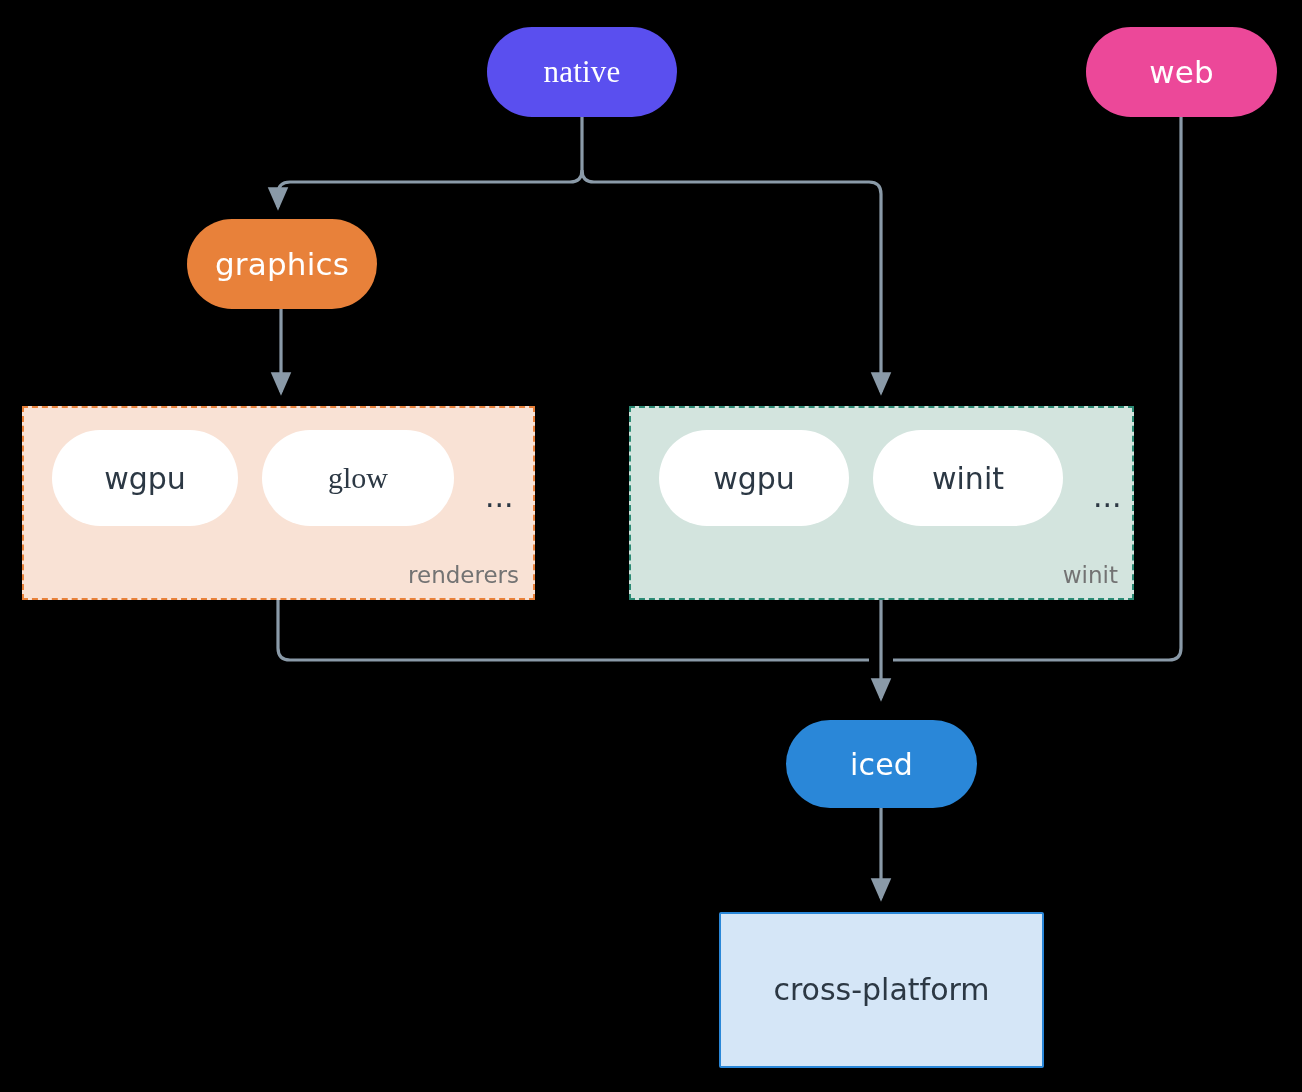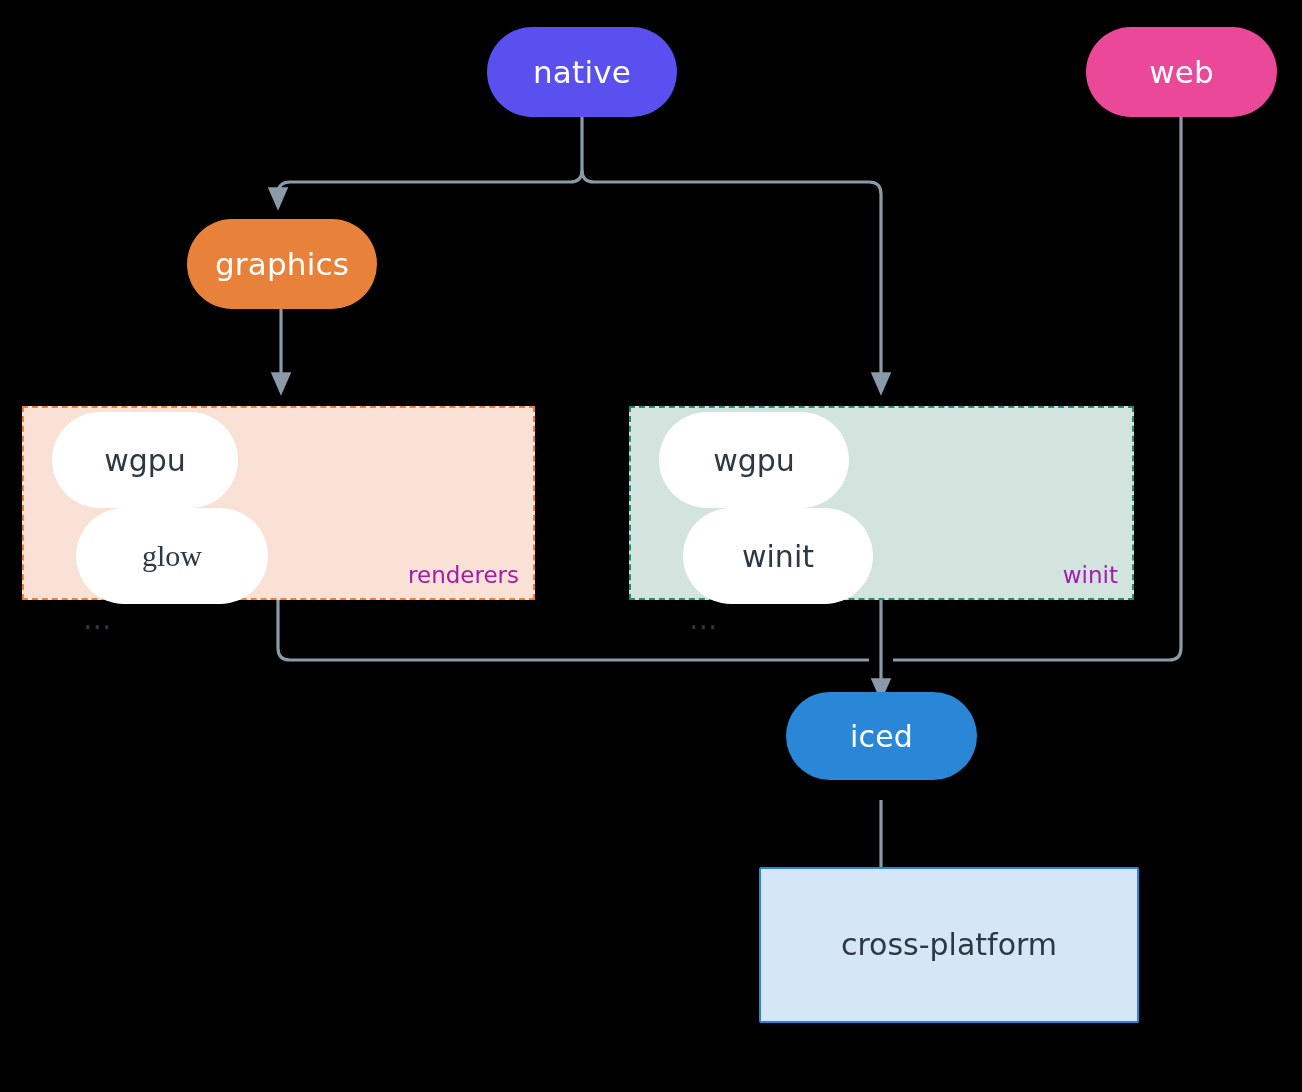--- a/index.html
+++ b/index.html
@@ -38,34 +38,35 @@
     border-radius: 46px;
     color: #ffffff;
     font-size: 31px;
     font-weight: 400;
     letter-spacing: 0.2px;
   }
   #node-native {
     left: 487px; top: 27px;
     width: 190px; height: 90px;
     background: #5a4fef;
+    font-family: Liberation Serif, serif;
   }
   #node-web {
     left: 1086px; top: 27px;
     width: 191px; height: 90px;
     background: #ec4899;
   }
   #node-graphics {
     left: 187px; top: 219px;
     width: 190px; height: 90px;
     background: #e8813a;
     align-items: center;
   }
   #node-iced {
-    left: 786px; top: 692px;
+    left: 786px; top: 720px;
     width: 191px; height: 88px;
     background: #2a87d8;
     border-radius: 44px;
     font-size: 30px;
   }
   
   .group {
     position: absolute;
     box-sizing: border-box;
     z-index: 1;
@@ -77,25 +78,24 @@
     border: 2px dashed #e8813a;
   }
   #group-shells {
     left: 629px; top: 406px;
     width: 505px; height: 194px;
     background: #d3e4de;
     border: 2px dashed #2c8a74;
   }
   .group-items {
     position: absolute;
-    left: 0; top: 4px;
+    left: 0; top: 22px;
     width: 100%;
     display: flex;
-    align-items: flex-start;
-    flex-direction: column;
+    align-items: flex-end;
   }
   .item-pill {
     height: 96px;
     background: #ffffff;
     border-radius: 48px;
     display: flex;
     align-items: center;
     justify-content: center;
     color: #2c3844;
     font-size: 30px;
@@ -104,34 +104,33 @@
   .ellipsis {
     color: #2c3844;
     font-size: 30px;
     line-height: 1;
     padding-bottom: 14px;
   }
   .group-label {
     position: absolute;
     right: 14px;
     bottom: 10px;
-    color: #a21caf;
+    color: #737373;
     font-size: 23px;
   }
   
   #node-application {
-    left: 719px; top: 867px;
-    width: 380px; height: 156px;
+    left: 719px; top: 912px;
+    width: 325px; height: 156px;
     background: #d5e6f7;
     border: 2px solid #2a87d8;
     border-radius: 2px;
     color: #2c3844;
     font-size: 30px;
     line-height: 1.68;
-    margin-left: 40px;
   }
 </style>
 </head>
 <body>
 
 <div id="canvas">
 
   <svg id="edges" viewBox="0 0 1302 1092" width="1302" height="1092" xmlns="http://www.w3.org/2000/svg">
     <defs>
       <marker id="arrowhead" markerWidth="10" markerHeight="10" refX="6.2" refY="3.6" orient="auto" markerUnits="strokeWidth">

